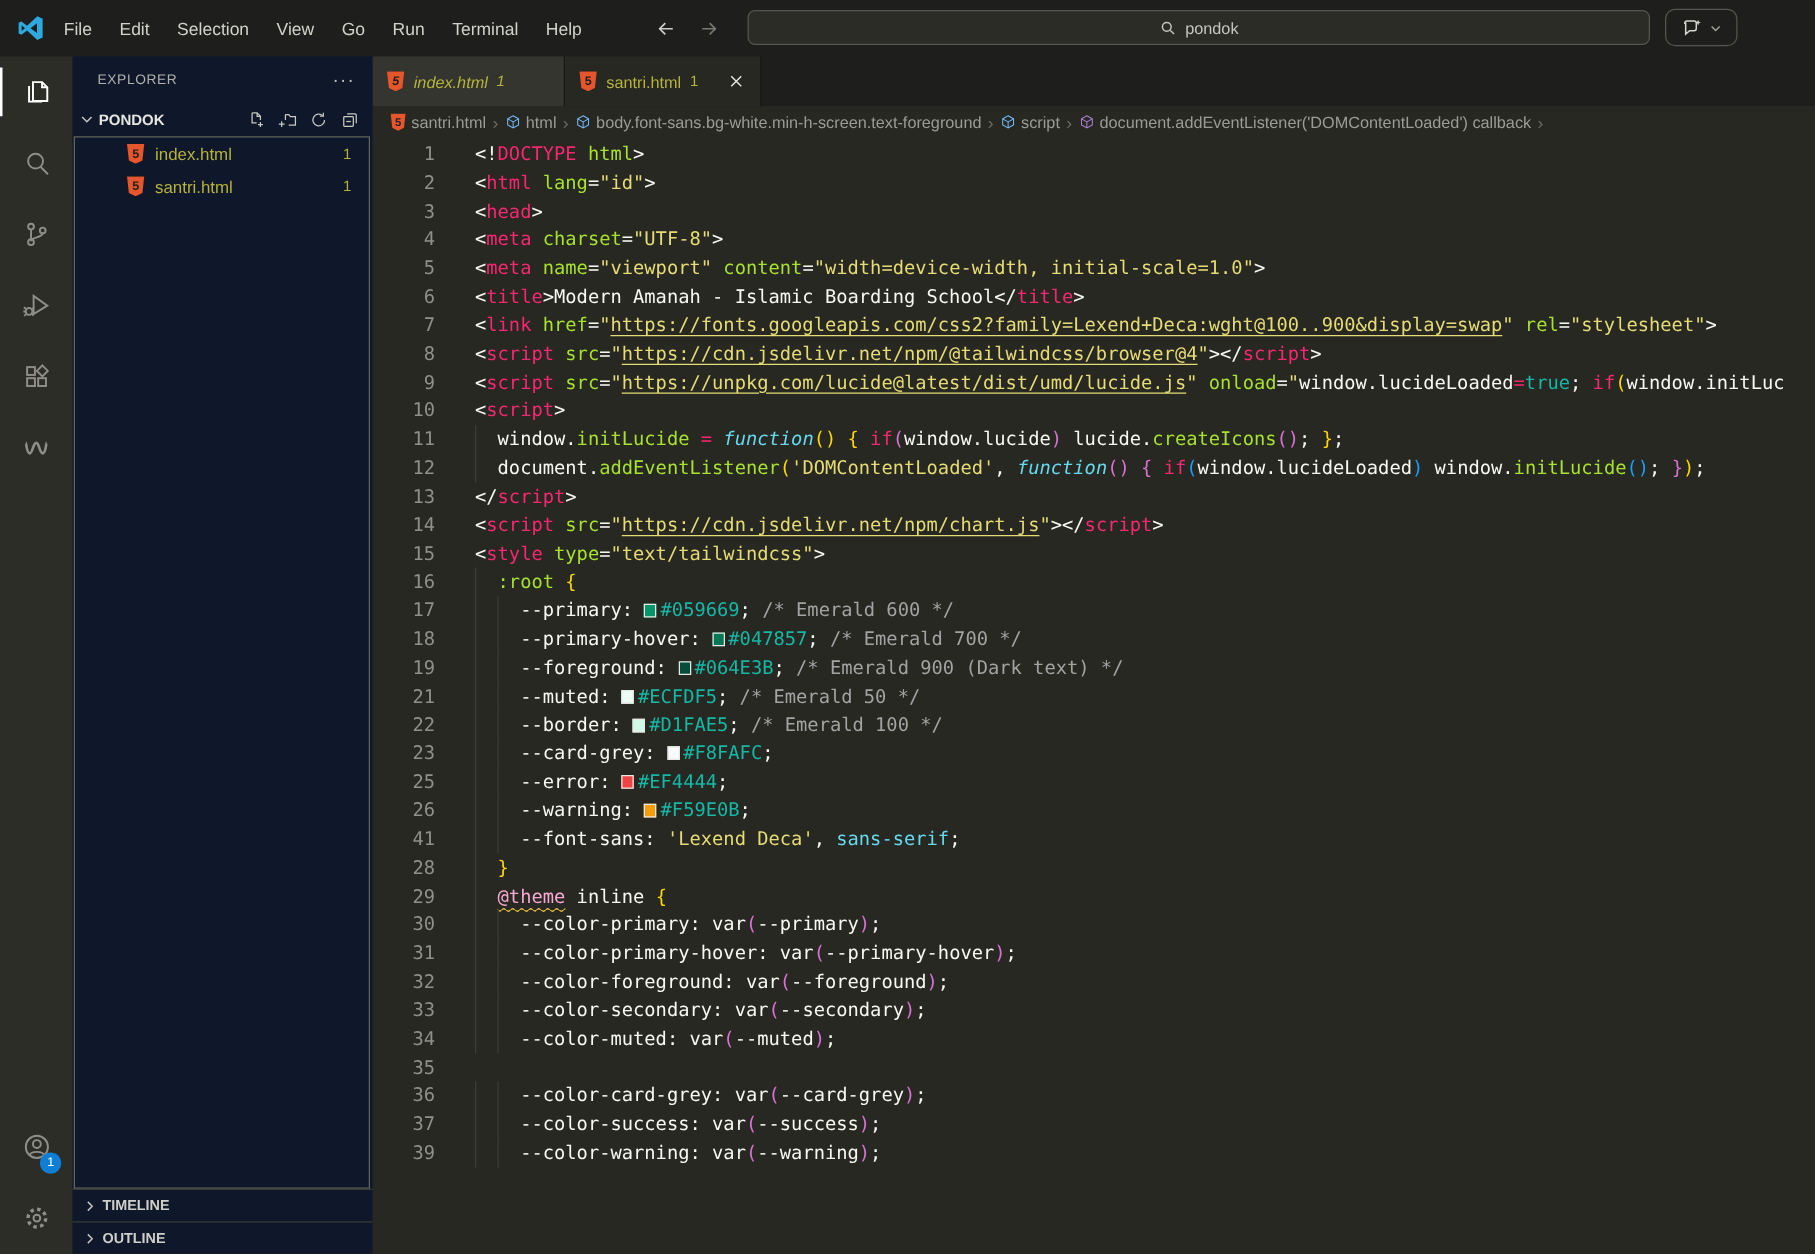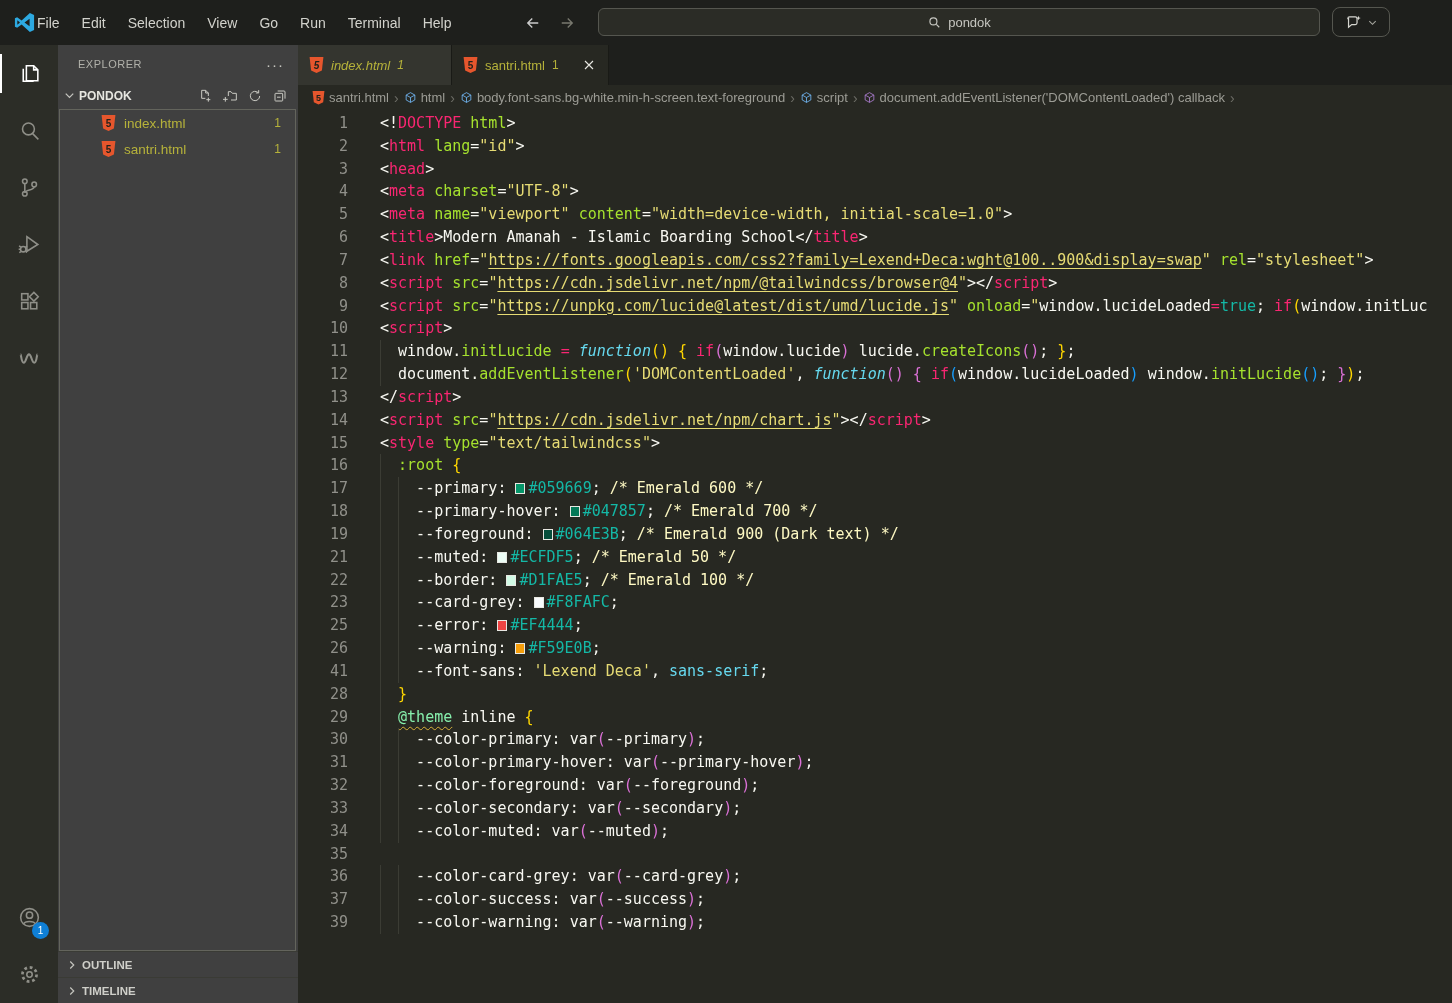--- a/index.html
+++ b/index.html
@@ -2,21 +2,21 @@
 <html><head>
 <meta charset="utf-8">
 <style>
   *{box-sizing:border-box;margin:0;padding:0;user-select:none}
   html,body{width:1452px;height:1003px;overflow:hidden}
   body{background:#272822;font-family:"Liberation Sans",sans-serif}
 
   
   .titlebar{height:45px;background:#1e1f1c;position:relative;color:#d2d2cc}
   .logo{position:absolute;left:13px;top:11px;width:23px;height:23px}
-  .menus{position:absolute;left:26px;top:0;height:45px;display:flex;align-items:center;font-size:14px}
+  .menus{position:absolute;left:40px;top:0;height:45px;display:flex;align-items:center;font-size:14px}
   .menu-item{padding:6px 11px;border-radius:5px;cursor:default}
   .nav-arrows{position:absolute;left:524px;top:0;height:45px;display:flex;align-items:center;gap:16px}
   .nav-arrows svg{width:18px;height:18px}
   .arrow-fwd{color:#79796f}
   .searchbox{position:absolute;left:598px;top:8px;width:722px;height:28px;background:#2b2c26;border:1px solid #55564f;border-radius:6px;display:flex;align-items:center;justify-content:center;gap:7px;color:#c6c6c0;font-size:13px}
   .searchbox svg{width:14px;height:14px}
   .copilot{position:absolute;left:1332px;top:7px;width:58px;height:30px;border:1px solid #55564f;border-radius:8px;display:flex;align-items:center;justify-content:center;gap:5px;color:#d6d6d0}
   .copilot svg.bubble{width:17px;height:17px}
   .copilot svg.chev{width:11px;height:11px;color:#a5a59e}
 
@@ -24,21 +24,21 @@
   .main{display:flex;height:958px}
 
   .activitybar{width:58px;background:#2c2d27;display:flex;flex-direction:column;align-items:center}
   .ab-item{width:58px;height:57px;display:flex;align-items:center;justify-content:center;color:#8f8f88;position:relative;cursor:pointer}
   .ab-item svg{width:25px;height:25px}
   .ab-item.active{color:#ffffff}
   .ab-item.active::before{content:"";position:absolute;left:0;top:9px;bottom:9px;width:2px;background:#fff}
   .ab-bottom{margin-top:auto}
   .ab-badge{position:absolute;right:9px;bottom:7px;background:#0f7fd6;border-radius:50%;min-width:17px;height:17px;font-size:10px;color:#fff;display:flex;align-items:center;justify-content:center}
 
-  .sidebar{width:240px;background:#404040;position:relative;color:#c2c2bb;flex:none}
+  .sidebar{width:240px;background:#0f172a;position:relative;color:#c2c2bb;flex:none}
   .sb-header{height:38px;display:flex;align-items:center;padding:0 14px 0 20px;font-size:11px;letter-spacing:.5px;color:#b1b1aa}
   .sb-more{margin-left:auto;font-size:15px;letter-spacing:1px;color:#c5c5bf;cursor:pointer}
   .folder-row{height:25px;display:flex;align-items:center;padding:0 10px 0 4px;font-weight:bold;font-size:12px;color:#e6e6e0;cursor:pointer}
   .folder-row svg.chev{width:15px;height:15px;margin-right:2px;color:#c5c5bf}
   .folder-actions{margin-left:auto;display:flex;gap:9px;color:#c9c9c2}
   .folder-actions svg{width:16px;height:16px;cursor:pointer}
   .tree{position:absolute;left:1px;right:2px;top:64px;height:842px;border:1px solid #63645c}
   .file-row{height:26px;display:flex;align-items:center;padding:0 14px 0 41px;font-size:13.5px;color:#b6b23a;cursor:pointer}
   .file-row .fname{margin-left:8px}
   .file-row .fbadge{margin-left:auto;font-size:12px;color:#b6b23a}
@@ -64,23 +64,23 @@
 
   .code{flex:1;position:relative;font-family:"DejaVu Sans Mono",monospace;font-size:15px;overflow:hidden;padding-top:2px}
   .line{display:flex;height:22.84px;line-height:22.84px;white-space:pre}
   .ln{width:50px;text-align:right;color:#90908a;flex:none}
   .lc{margin-left:32px;position:relative;flex:none}
   .g{position:absolute;top:0;bottom:0;width:1px;background:#3b3c34}
 
   .pln{color:#f8f8f2}.tag{color:#f92672}.attr{color:#a6e22e}
   .str{color:#e6db74}.strU{color:#e6db74;text-decoration:underline;text-underline-offset:3px}
   .kw{color:#f92672}.fn{color:#a6e22e}.fnk{color:#66d9ef;font-style:italic}
-  .num{color:#14b8a6}.cmt{color:#fef9c3}.cyan{color:#66d9ef}
+  .num{color:#14b8a6}.cmt{color:#a3a3a3}.cyan{color:#66d9ef}
   .b1{color:#ffd700}.b2{color:#da70d6}.b3{color:#179fff}
-  .kwsq{color:#86efac;text-decoration:underline wavy #d9b13a;text-decoration-thickness:1px;text-underline-offset:4px}
+  .kwsq{color:#f9a8d4;text-decoration:underline wavy #d9b13a;text-decoration-thickness:1px;text-underline-offset:4px}
   .swatch{display:inline-block;width:10px;height:11px;border:1px solid #e8e8e2;margin-right:3px;vertical-align:-1px}
 </style>
 </head>
 <body>
 
 <div class="titlebar">
   <svg class="logo" viewBox="0 0 24 24">
       <path fill="#2da9e1" d="M17.6 2.1L9 10 4.3 6.4 2 7.5v9l2.3 1.1L9 14l8.6 7.9 4.4-2.1V4.2zM17.3 8v8L12 12zM4.5 9.7L7.3 12l-2.8 2.3z"></path>
     </svg>
   <div class="menus" id="menus">
@@ -232,29 +232,29 @@
           <span class="fbadge">1</span>
         </div>
       </div>
     <div class="sections" id="sb-sections">
         <div class="section-row">
           <span style="display: inline-flex;">
             <svg viewBox="0 0 24 24" fill="none" stroke="currentColor" stroke-width="1.5">
               <path d="M9 6l6 6-6 6" stroke-width="2"></path>
             </svg>
           </span>
+          <span>TIMELINE</span>
+        </div>
+        <div class="section-row">
+          <span style="display: inline-flex;">
+            <svg viewBox="0 0 24 24" fill="none" stroke="currentColor" stroke-width="1.5">
+              <path d="M9 6l6 6-6 6" stroke-width="2"></path>
+            </svg>
+          </span>
           <span>OUTLINE</span>
-        </div>
-        <div class="section-row">
-          <span style="display: inline-flex;">
-            <svg viewBox="0 0 24 24" fill="none" stroke="currentColor" stroke-width="1.5">
-              <path d="M9 6l6 6-6 6" stroke-width="2"></path>
-            </svg>
-          </span>
-          <span>TIMELINE</span>
         </div>
       </div>
   </div>
 
   <div class="editor">
     <div class="tabs" id="tabs">
         <div class="tab" style="width: 154px; background: rgb(52, 53, 47); font-style: italic;">
           <div class="html5">5</div>
           <span>index.html</span>
           <span class="tbadge">1</span>

